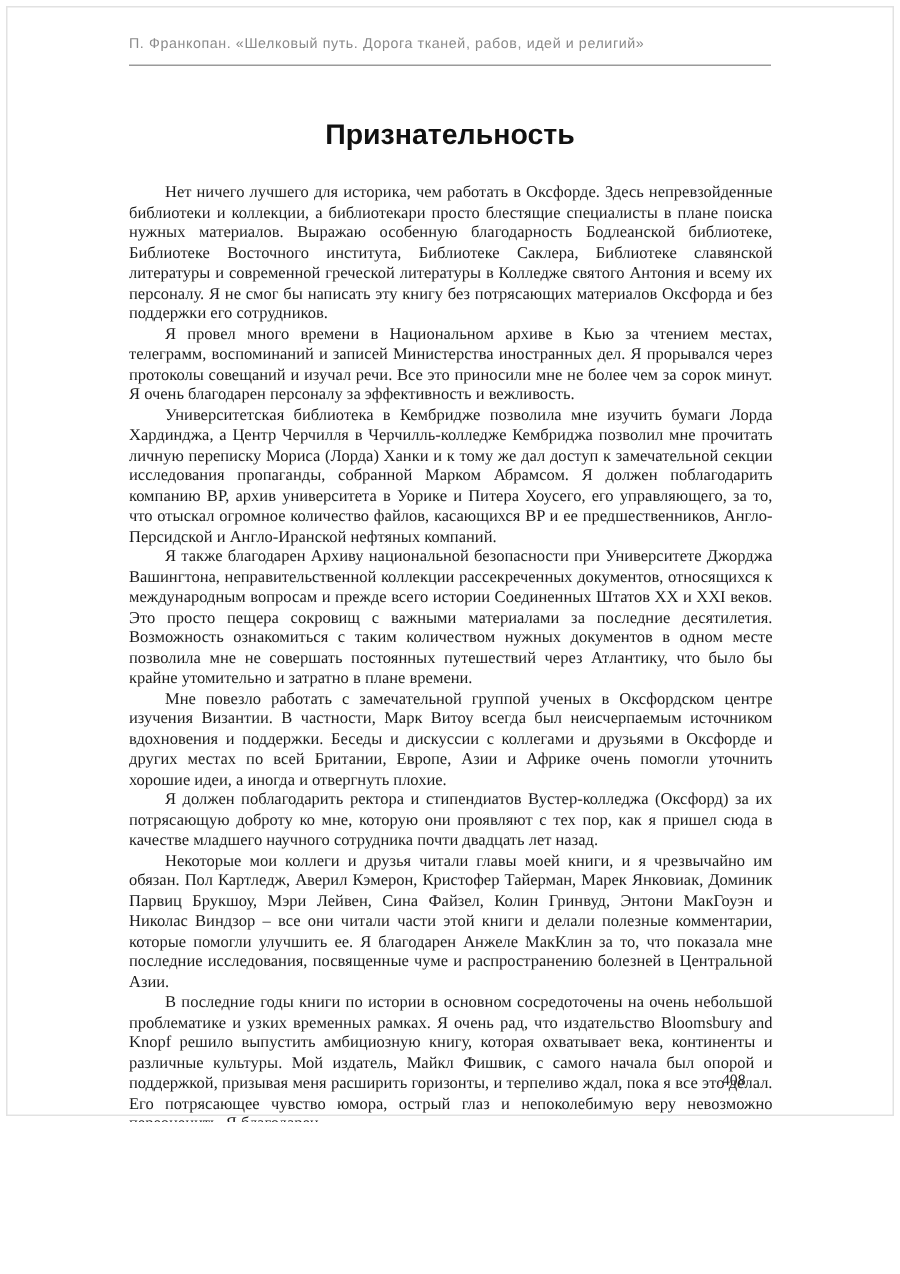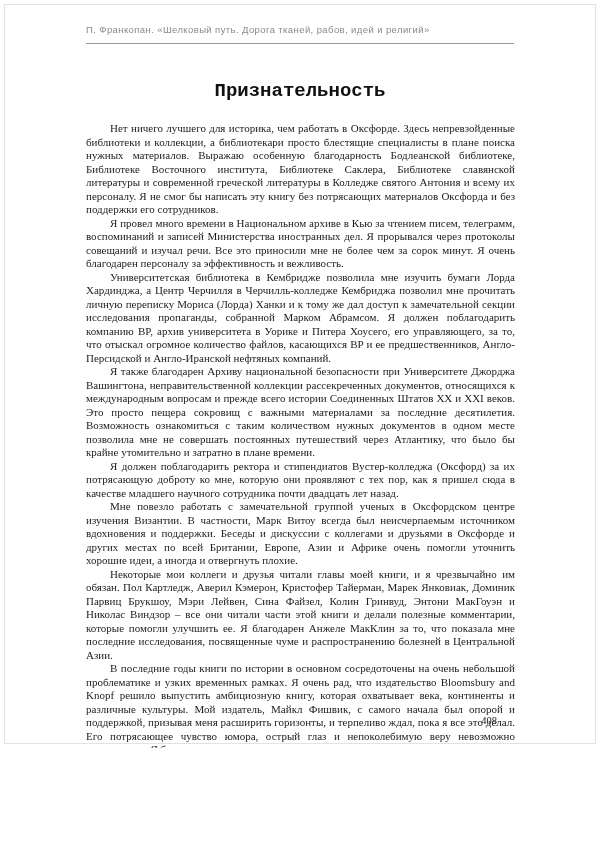--- a/index.html
+++ b/index.html
@@ -37,21 +37,21 @@
     right: 86px;
     border-top: 1px solid #9a9a9a;
   }
   .chapter-title {
     position: absolute;
     top: 80px;
     left: 0;
     width: 600px;
     margin: 0;
     text-align: center;
-    font-family: Liberation Mono, monospace;
+    font-family: Liberation Sans, sans-serif;
     font-weight: bold;
     font-size: 19px;
     color: #111111;
   }
   .content {
     position: absolute;
     top: 122px;
     left: 86px;
     width: 429px;
   }
@@ -78,23 +78,23 @@
   <div class="frame"></div>
 
   <div class="running-header">П.  Франкопан.  «Шелковый путь. Дорога тканей, рабов, идей и религий»</div>
 
   <div class="header-rule"></div>
 
   <h1 class="chapter-title">Признательность</h1>
 
   <div class="content">
     <p>Нет ничего лучшего для историка, чем работать в Оксфорде. Здесь непревзойденные библиотеки и коллекции, а библиотекари просто блестящие специалисты в плане поиска нужных материалов. Выражаю особенную благодарность Бодлеанской библиотеке, Библиотеке Восточного института, Библиотеке Саклера, Библиотеке славянской литературы и современной греческой литературы в Колледже святого Антония и всему их персоналу. Я не смог бы написать эту книгу без потрясающих материалов Оксфорда и без поддержки его сотрудников.</p>
-    <p>Я провел много времени в Национальном архиве в Кью за чтением писем, телеграмм, воспоминаний и записей Министерства иностранных дел. Я прорывался через протоколы совещаний и изучал речи. Все это приносили мне не более чем за сорок минут. Я очень благодарен персоналу за эффективность и вежливость.</p>
+    <p>Я провел много времени в Национальном архиве в Кью за чтением местах, телеграмм, воспоминаний и записей Министерства иностранных дел. Я прорывался через протоколы совещаний и изучал речи. Все это приносили мне не более чем за сорок минут. Я очень благодарен персоналу за эффективность и вежливость.</p>
     <p>Университетская библиотека в Кембридже позволила мне изучить бумаги Лорда Хардинджа, а Центр Черчилля в Черчилль-колледже Кембриджа позволил мне прочитать личную переписку Мориса (Лорда) Ханки и к тому же дал доступ к замечательной секции исследования пропаганды, собранной Марком Абрамсом. Я должен поблагодарить компанию BP, архив университета в Уорике и Питера Хоусего, его управляющего, за то, что отыскал огромное количество файлов, касающихся BP и ее предшественников, Англо-Персидской и Англо-Иранской нефтяных компаний.</p>
     <p>Я также благодарен Архиву национальной безопасности при Университете Джорджа Вашингтона, неправительственной коллекции рассекреченных документов, относящихся к международным вопросам и прежде всего истории Соединенных Штатов XX и XXI веков. Это просто пещера сокровищ с важными материалами за последние десятилетия. Возможность ознакомиться с таким количеством нужных документов в одном месте позволила мне не совершать постоянных путешествий через Атлантику, что было бы крайне утомительно и затратно в плане времени.</p>
+    <p>Мне повезло работать с замечательной группой ученых в Оксфордском центре изучения Византии. В частности, Марк Витоу всегда был неисчерпаемым источником вдохновения и поддержки. Беседы и дискуссии с коллегами и друзьями в Оксфорде и других местах по всей Британии, Европе, Азии и Африке очень помогли уточнить хорошие идеи, а иногда и отвергнуть плохие.</p>
     <p>Я должен поблагодарить ректора и стипендиатов Вустер-колледжа (Оксфорд) за их потрясающую доброту ко мне, которую они проявляют с тех пор, как я пришел сюда в качестве младшего научного сотрудника почти двадцать лет назад.</p>
-    <p>Мне повезло работать с замечательной группой ученых в Оксфордском центре изучения Византии. В частности, Марк Витоу всегда был неисчерпаемым источником вдохновения и поддержки. Беседы и дискуссии с коллегами и друзьями в Оксфорде и других местах по всей Британии, Европе, Азии и Африке очень помогли уточнить хорошие идеи, а иногда и отвергнуть плохие.</p>
     <p>Некоторые мои коллеги и друзья читали главы моей книги, и я чрезвычайно им обязан. Пол Картледж, Аверил Кэмерон, Кристофер Тайерман, Марек Янковиак, Доминик Парвиц Брукшоу, Мэри Лейвен, Сина Файзел, Колин Гринвуд, Энтони МакГоуэн и Николас Виндзор – все они читали части этой книги и делали полезные комментарии, которые помогли улучшить ее. Я благодарен Анжеле МакКлин за то, что показала мне последние исследования, посвященные чуме и распространению болезней в Центральной Азии.</p>
     <p>В последние годы книги по истории в основном сосредоточены на очень небольшой проблематике и узких временных рамках. Я очень рад, что издательство Bloomsbury and Knopf решило выпустить амбициозную книгу, которая охватывает века, континенты и различные культуры. Мой издатель, Майкл Фишвик, с самого начала был опорой и поддержкой, призывая меня расширить горизонты, и терпеливо ждал, пока я все это делал. Его потрясающее чувство юмора, острый глаз и непоколебимую веру невозможно переоценить. Я благодарен</p>
   </div>
 
   <div class="page-number">408</div>
 </div>
 
 </body></html>

